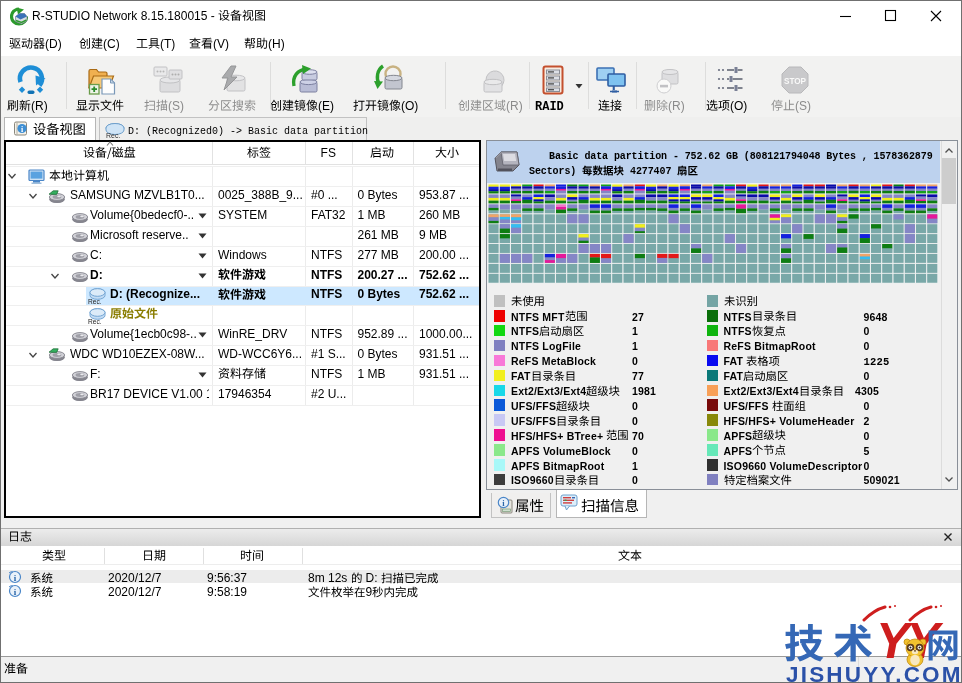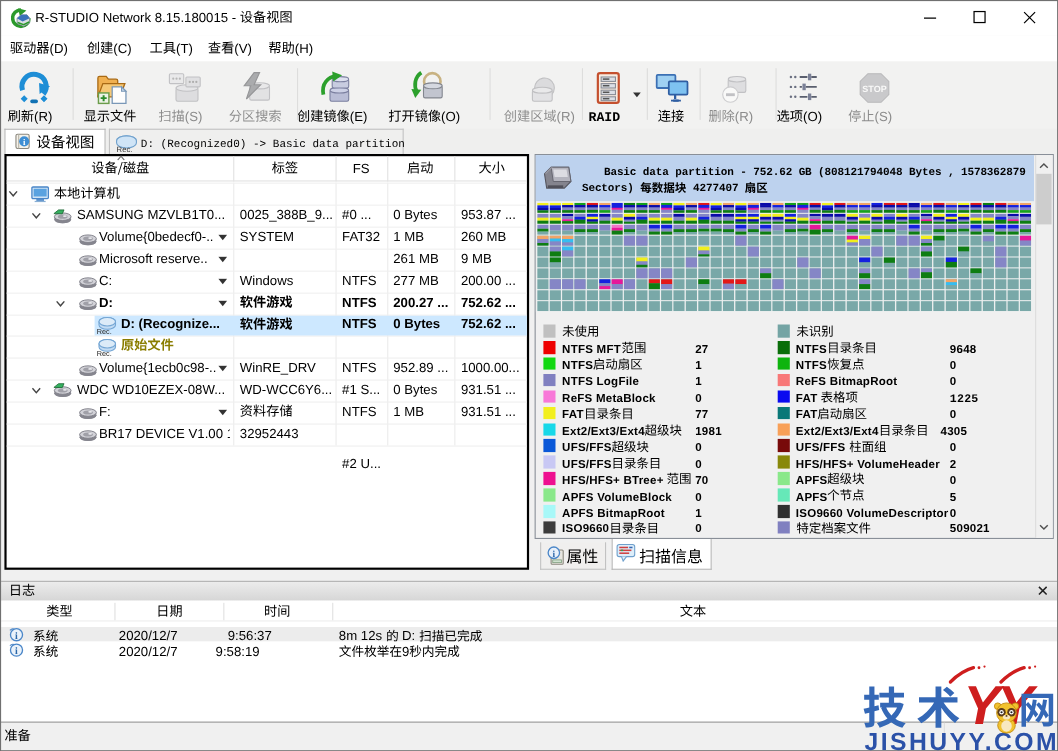--- a/index.html
+++ b/index.html
@@ -523,22 +523,22 @@
 <div style="position:absolute;left:419px;top:366.825px;white-space:nowrap;">931.51 ...</div>
 <svg style="position:absolute;left:71px;top:388.175px" width="18" height="14" viewBox="0 0 18 14">
 <path d="M1.4 7 h15.2 v2.6 a7.6 3.3 0 0 1 -15.2 0 Z" fill="#9a9aa2"></path>
 <ellipse cx="9" cy="9.6" rx="7.6" ry="3.3" fill="#85858e"></ellipse>
 <ellipse cx="9" cy="7" rx="7.6" ry="3.4" fill="#d2d2d8" stroke="#83838c" stroke-width="0.9"></ellipse>
 <ellipse cx="9" cy="7" rx="4.4" ry="1.9" fill="#a0a0a8"></ellipse>
 <ellipse cx="10.8" cy="6.3" rx="1.7" ry="0.8" fill="#ecastroke" fill-opacity="0"></ellipse>
 <ellipse cx="11" cy="6.4" rx="1.8" ry="0.8" fill="#eaeaee"></ellipse>
   </svg>
 <div style="position:absolute;left:90px;top:386.675px;width:119px;overflow:hidden;white-space:nowrap;">BR17 DEVICE V1.00 1...</div>
-<div style="position:absolute;left:218px;top:386.675px;white-space:nowrap;">32952443</div>
-<div style="position:absolute;left:311px;top:386.675px;white-space:nowrap;margin-top:27px;">#2 U...</div>
+<div style="position:absolute;left:218px;top:386.675px;white-space:nowrap;">17946354</div>
+<div style="position:absolute;left:311px;top:386.675px;white-space:nowrap;">#2 U...</div>
 <div style="position:absolute;left:486px;top:140px;width:472px;height:350px;background:#f0f0f0;border:1px solid #898f98"></div>
 <div style="position:absolute;left:487px;top:141px;width:453px;height:42px;background:#bdd2ee"></div>
 <svg style="position:absolute;left:491px;top:147px" width="32" height="28" viewBox="0 0 32 28">
 <path d="M4 11 L10 5 h16 l2 13 -6 6 H6 Z" fill="#84848e" stroke="#55555e" stroke-width="1"></path>
 <path d="M10 5 h16 l2 13 h-16 Z" fill="#b4b4be" stroke="#60606a" stroke-width="0.8"></path>
 <path d="M12 7 h12 l1.2 7 h-12 Z" fill="#dcdce2"></path>
 <path d="M4 11 l6 -6 1.5 0 -6 6 Z" fill="#9a9aa4"></path>
 <rect x="7" y="21.5" width="14" height="2.4" fill="#50505a"></rect>
 </svg>
 <div style="position:absolute;left:529px;top:148px;white-space:nowrap;padding-left:20px;"><span style="font-family:Liberation Mono,monospace;font-size:10px;font-weight:bold;letter-spacing:-0.1px">Basic data partition - 752.62 GB (808121794048 Bytes , 1578362879</span></div>
@@ -1652,21 +1652,21 @@
 <text x="7" y="10.5" font-size="9" font-weight="bold" fill="#2a66a8" text-anchor="middle" font-family="Liberation Serif">i</text>
 <path d="M1 3 Q3 1 5 2" fill="none" stroke="#4a86c8" stroke-width="1"></path>
   </svg>
 <div style="position:absolute;left:30px;top:585px;white-space:nowrap;"><svg width="23.0" height="12.1" viewBox="0 -10.3 23.0 12.1" style="vertical-align:-1.72px;overflow:visible" fill="#000">
       <g transform="scale(0.1150)">
         <use href="#g109" x="0.0"></use>
         <use href="#g110" x="100.0"></use>
       </g>
     </svg></div>
 <div style="position:absolute;left:108px;top:585px;white-space:nowrap;">2020/12/7</div>
-<div style="position:absolute;left:196px;top:585px;white-space:nowrap;">9:58:19</div>
+<div style="position:absolute;left:207px;top:585px;white-space:nowrap;">9:58:19</div>
 <div style="position:absolute;left:308px;top:585px;white-space:nowrap;"><svg width="57.5" height="12.1" viewBox="0 -10.3 57.5 12.1" style="vertical-align:-1.72px;overflow:visible" fill="#000">
       <g transform="scale(0.1150)">
         <use href="#g19" x="0.0"></use>
         <use href="#g20" x="100.0"></use>
         <use href="#g115" x="200.0"></use>
         <use href="#g116" x="300.0"></use>
         <use href="#g117" x="400.0"></use>
       </g>
     </svg>9<svg width="46.0" height="12.1" viewBox="0 -10.3 46.0 12.1" style="vertical-align:-1.72px;overflow:visible" fill="#000">
       <g transform="scale(0.1150)">

